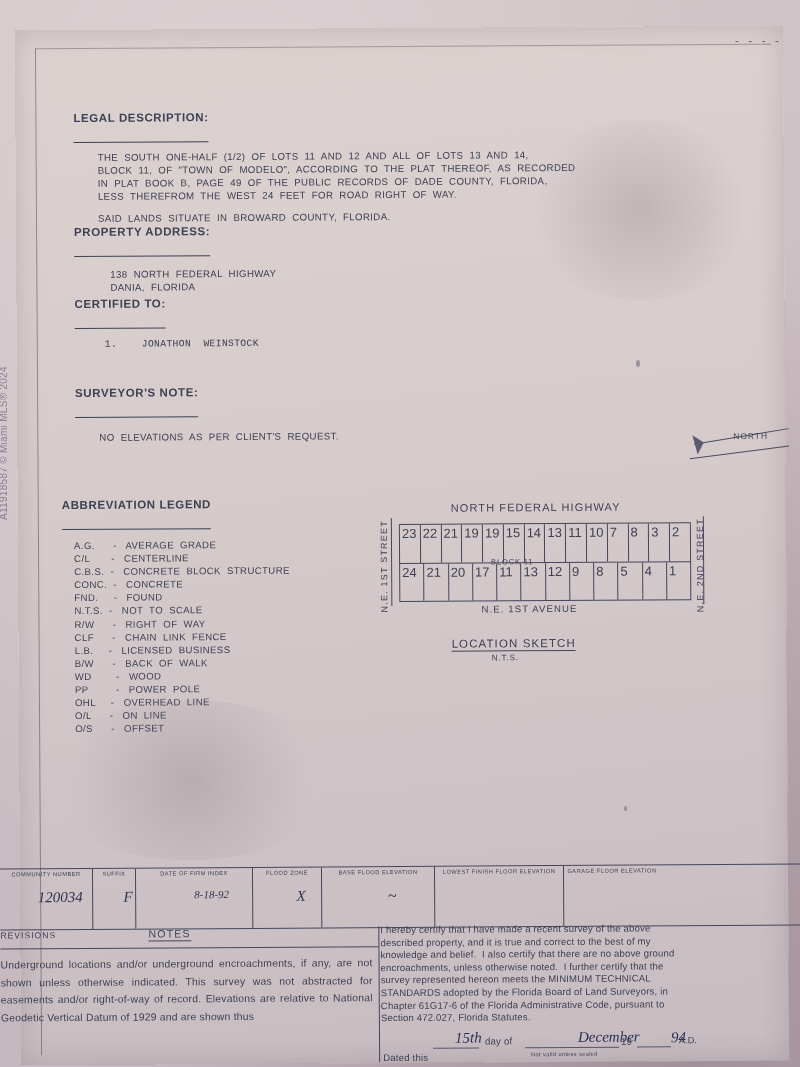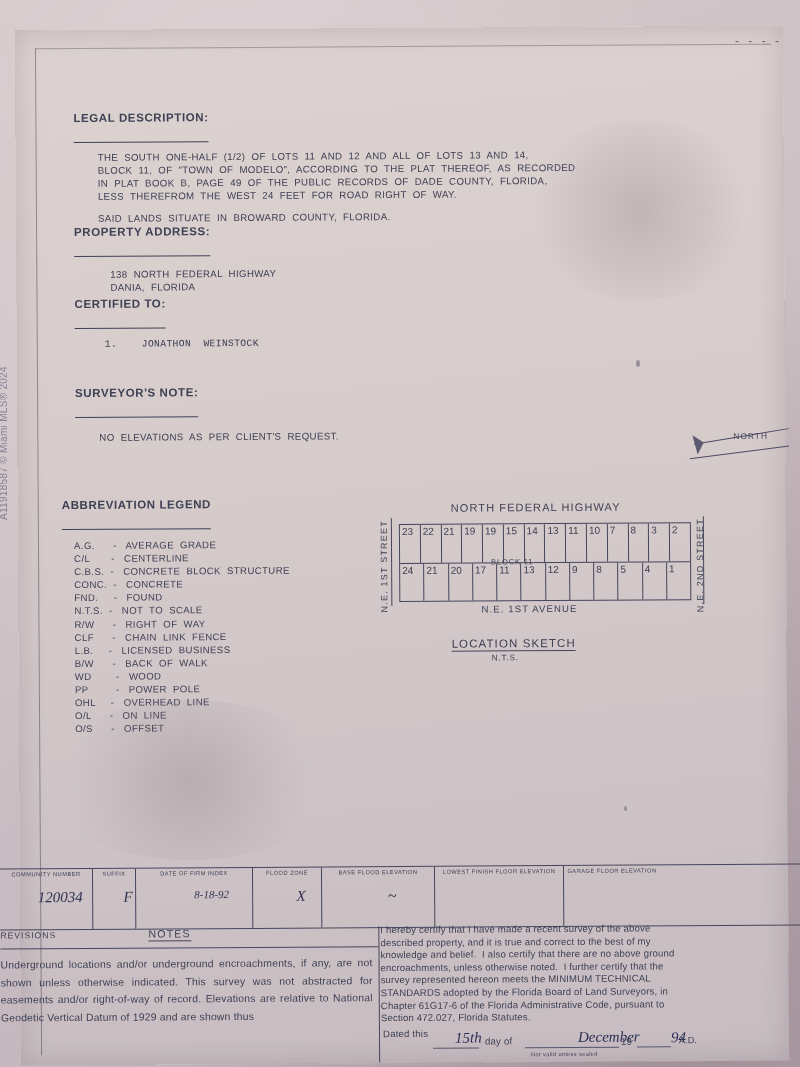--- a/index.html
+++ b/index.html
@@ -56,21 +56,21 @@
   }
   .sk-frame{
     position:absolute;left:26px;top:26px;width:290px;height:76px;
     border:1.2px solid #44465c;
   }
   .sk-grid{position:absolute;inset:0;display:flex;flex-direction:column;}
   .sk-row{flex:1;display:flex;border-bottom:1.1px solid #44465c;}
   .sk-row:last-child{border-bottom:none;}
   .sk-cell{
     flex:1;border-right:1px solid #44465c;
-    font-size:10px;display:flex;align-items:flex-start;justify-content:flex-start;
+    font-size:13px;display:flex;align-items:flex-start;justify-content:flex-start;
     padding:1px 0 0 2px;position:relative;
   }
   .sk-cell:last-child{border-right:none;}
   .sk-street-l,.sk-street-r{
     position:absolute;top:22px;font-size:9px;letter-spacing:1.2px;
     writing-mode:vertical-rl; text-orientation:mixed;
   }
   .sk-street-l{left:6px;transform:rotate(180deg);}
   .sk-street-r{left:322px;transform:rotate(180deg);}
   .sk-vbar{position:absolute;top:20px;width:0;height:88px;border-left:1.2px solid #44465c;}
@@ -121,21 +121,21 @@
   }
   
   .cert{
     position:absolute;left:360px;top:896px;width:420px;height:140px;
     border:0;
   }
   .cert-txt{
     font-size:9.6px;line-height:12.6px;letter-spacing:.15px;text-align:left;
     white-space:pre-wrap;
   }
-  .cert-dated{position:absolute;left:2px;top:104px;font-size:9.6px;letter-spacing:.2px;}
+  .cert-dated{position:absolute;left:2px;top:128px;font-size:9.6px;letter-spacing:.2px;}
   .hand{
     font-family:"Liberation Serif",serif;font-style:italic;color:#2b2f55;padding-left:28px;
   }
   .cert-day{position:absolute;left:46px;top:106px;font-size:15px;}
   .cert-month{position:absolute;left:150px;top:106px;font-size:15px;margin-left:19px;}
   .cert-year{position:absolute;left:262px;top:107px;font-size:15px;}
   .cert-19{position:absolute;left:240px;top:113px;font-size:9.6px;}
   .cert-ad{position:absolute;left:298px;top:113px;font-size:9.2px;}
   .cert-sigcap{position:absolute;left:150px;top:128px;font-size:5.6px;letter-spacing:.4px;}
   .cert-underline{position:absolute;height:0;border-top:.9px solid #55576b;}

